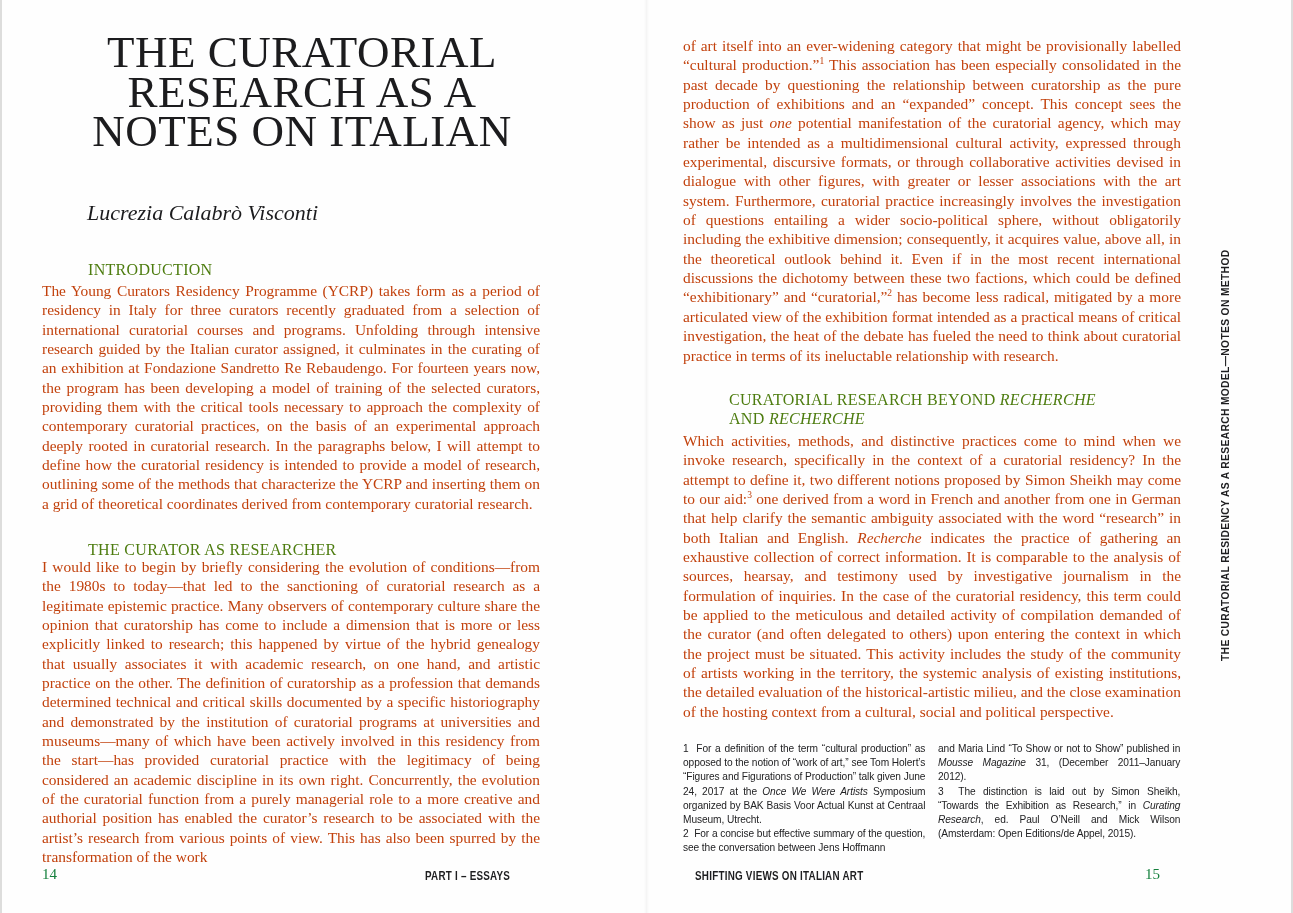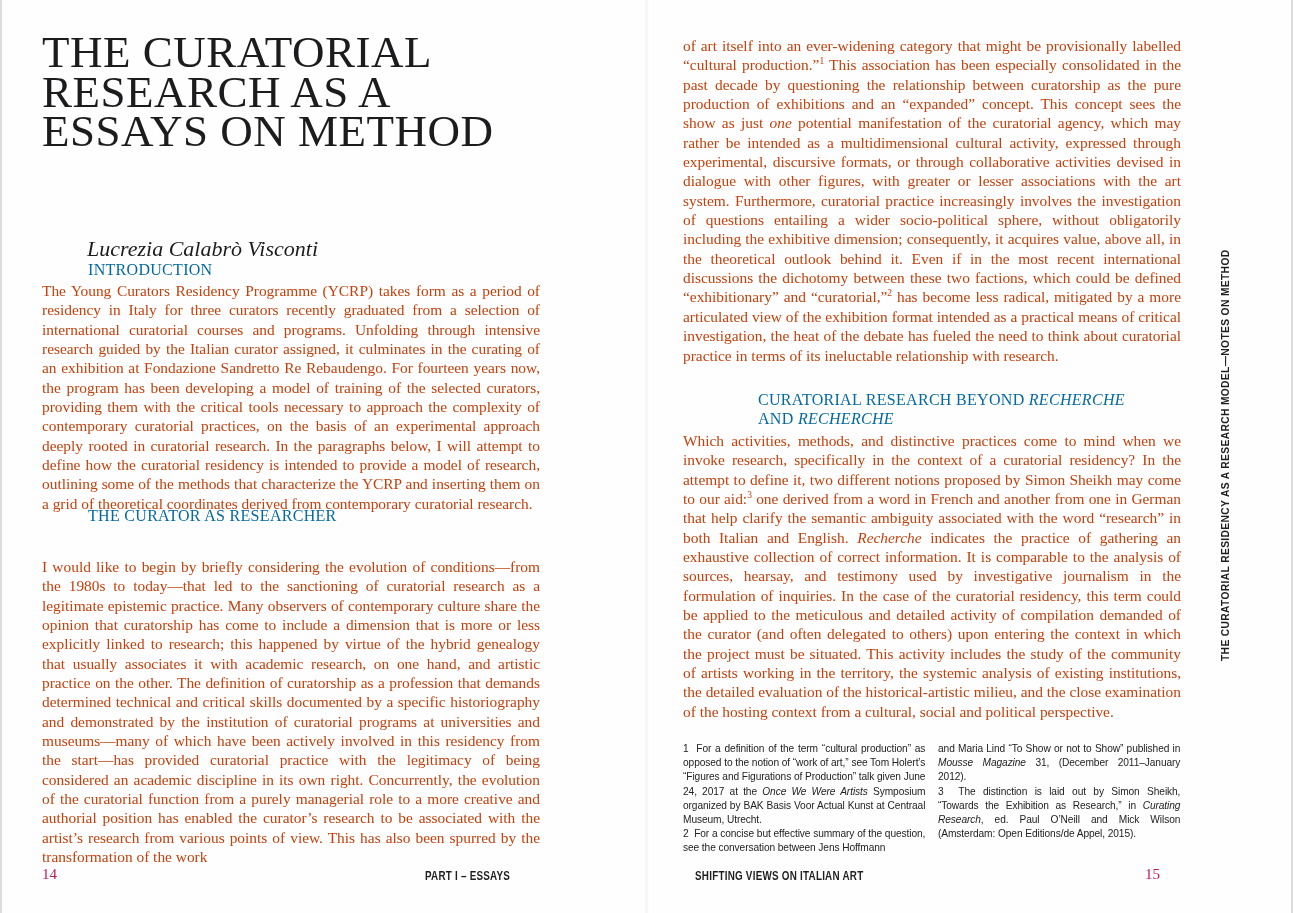--- a/index.html
+++ b/index.html
@@ -20,24 +20,24 @@
   .abs{position:absolute;}
 
   
   .title{
     left:42px;top:33px;width:520px;
     font-size:45px;line-height:39.5px;letter-spacing:.5px;
     font-weight:400;color:#1c1c1e;
   }
   .author{
     left:87px;top:200px;
-    font-style:italic;font-size:22px;line-height:26px;color:#1c1c1e;margin-top:36px;
+    font-style:italic;font-size:22px;line-height:26px;color:#1c1c1e;
   }
   .sec-heading{
-    font-size:16px;line-height:19px;letter-spacing:.3px;color:#0369a1;white-space:nowrap;
+    font-size:16px;line-height:19px;letter-spacing:.3px;color:#4d7c0f;white-space:nowrap;
   }
   .body-par{
     width:498px;
     font-size:15.4px;line-height:19.35px;
     text-align:justify;hyphens:auto;-webkit-hyphens:auto;
     color:#c2410c;margin:0;
   }
   .it{font-style:italic;}
   .sup{font-size:9.5px;vertical-align:super;line-height:0;}
 
@@ -45,21 +45,21 @@
   .fn-col{
     width:262px;
     transform:scaleX(0.925);transform-origin:0 0;
     font-family:"Liberation Sans", sans-serif;
     font-size:11px;line-height:14.2px;letter-spacing:-.1px;
     text-align:justify;color:#222224;
   }
   .fn-col p{margin:0;}
 
   
-  .page-num{font-size:15px;color:#be185d;}
+  .page-num{font-size:15px;color:#15803d;}
   .footer-label{
     font-family:"Liberation Sans", sans-serif;
     font-weight:700;font-size:12px;letter-spacing:.3px;
     transform:scaleX(0.82);transform-origin:0 50%;
     white-space:nowrap;color:#1e1e20;
   }
 
   
   .vertical-title{
     left:1219px;top:661px;width:470px;
@@ -72,42 +72,42 @@
 </head>
 <body>
 
 <div class="spread">
   <div class="edge left"></div>
   <div class="edge right"></div>
   <div class="gutter"></div>
 
   <div>
 
-    <h1 class="abs title" style="margin:0;font-weight:400;">
+    <h1 class="abs title" style="margin:0;font-weight:400;text-align:center;">
       <div>THE CURATORIAL</div>
       <div>RESEARCH AS A</div>
-      <div>ESSAYS ON METHOD</div>
+      <div>NOTES ON ITALIAN</div>
     </h1>
 
     <div class="abs author">Lucrezia Calabrò Visconti</div>
 
     <div class="abs sec-heading" style="left:88px;top:260px;">INTRODUCTION</div>
 
     <p class="abs body-par" style="left:42px;top:281px;"><span>The Young Curators Residency Programme (YCRP) takes form as a period of residency in Italy for three curators recently graduated from a selection of international curatorial courses and programs. Unfolding through intensive research guided by the Italian curator assigned, it culminates in the curating of an exhibition at Fondazione Sandretto Re Rebaudengo. For fourteen years now, the program has been developing a model of training of the selected curators, providing them with the critical tools necessary to approach the complexity of contemporary curatorial practices, on the basis of an experimental approach deeply rooted in curatorial research. In the paragraphs below, I will attempt to define how the curatorial residency is intended to provide a model of research, outlining some of the methods that characterize the YCRP and inserting them on a grid of theoretical coordinates derived from contemporary curatorial research.</span></p>
 
-    <div class="abs sec-heading" style="left:88px;top:506px;">THE CURATOR AS RESEARCHER</div>
+    <div class="abs sec-heading" style="left:88px;top:540px;">THE CURATOR AS RESEARCHER</div>
 
     <p class="abs body-par" style="left:42px;top:557px;"><span>I would like to begin by briefly considering the evolution of conditions—from the 1980s to today—that led to the sanctioning of curatorial research as a legitimate epistemic practice. Many observers of contemporary culture share the opinion that curatorship has come to include a dimension that is more or less explicitly linked to research; this happened by virtue of the hybrid genealogy that usually associates it with academic research, on one hand, and artistic practice on the other. The definition of curatorship as a profession that demands determined technical and critical skills documented by a specific historiography and demonstrated by the institution of curatorial programs at universities and museums—many of which have been actively involved in this residency from the start—has provided curatorial practice with the legitimacy of being considered an academic discipline in its own right. Concurrently, the evolution of the curatorial function from a purely managerial role to a more creative and authorial position has enabled the curator’s research to be associated with the artist’s research from various points of view. This has also been spurred by the transformation of the work</span></p>
   </div>
 
   <div>
 
     <p class="abs body-par" style="left:683px;top:36px;"><span>of art itself into an ever-widening category that might be provisionally labelled “cultural production.”</span><span class="sup">1</span><span> This association has been especially consolidated in the past decade by questioning the relationship between curatorship as the pure production of exhibitions and an “expanded” concept. This concept sees the show as just </span><span class="it">one</span><span> potential manifestation of the curatorial agency, which may rather be intended as a multidimensional cultural activity, expressed through experimental, discursive formats, or through collaborative activities devised in dialogue with other figures, with greater or lesser associations with the art system. Furthermore, curatorial practice increasingly involves the investigation of questions entailing a wider socio-political sphere, without obligatorily including the exhibitive dimension; consequently, it acquires value, above all, in the theoretical outlook behind it. Even if in the most recent international discussions the dichotomy between these two factions, which could be defined “exhibitionary” and “curatorial,”</span><span class="sup">2</span><span> has become less radical, mitigated by a more articulated view of the exhibition format intended as a practical means of critical investigation, the heat of the debate has fueled the need to think about curatorial practice in terms of its ineluctable relationship with research.</span></p>
 
-    <div class="abs" style="left:729px;top:390px;margin-left:29px;">
+    <div class="abs" style="left:729px;top:390px;">
       <div class="sec-heading"><span>CURATORIAL RESEARCH BEYOND </span><span class="it">RECHERCHE</span></div>
       <div class="sec-heading"><span>AND </span><span class="it">RECHERCHE</span></div>
     </div>
 
     <p class="abs body-par" style="left:683px;top:431px;"><span>Which activities, methods, and distinctive practices come to mind when we invoke research, specifically in the context of a curatorial residency? In the attempt to define it, two different notions proposed by Simon Sheikh may come to our aid:</span><span class="sup">3</span><span> one derived from a word in French and another from one in German that help clarify the semantic ambiguity associated with the word “research” in both Italian and English. </span><span class="it">Recherche</span><span> indicates the practice of gathering an exhaustive collection of correct information. It is comparable to the analysis of sources, hearsay, and testimony used by investigative journalism in the formulation of inquiries. In the case of the curatorial residency, this term could be applied to the meticulous and detailed activity of compilation demanded of the curator (and often delegated to others) upon entering the context in which the project must be situated. This activity includes the study of the community of artists working in the territory, the systemic analysis of existing institutions, the detailed evaluation of the historical-artistic milieu, and the close examination of the hosting context from a cultural, social and political perspective.</span></p>
 
     <div class="abs fn-col" style="left:683px;top:741px;">
       <p><span>1&nbsp;&nbsp;For a definition of the term “cultural production” as opposed to the notion of “work of art,” see Tom Holert’s “Figures and Figurations of Production” talk given June 24, 2017 at the </span><span class="it">Once We Were Artists</span><span> Symposium organized by BAK Basis Voor Actual Kunst at Centraal Museum, Utrecht.</span></p>
       <p><span>2&nbsp;&nbsp;For a concise but effective summary of the question, see the conversation between Jens Hoffmann</span></p>
     </div>

